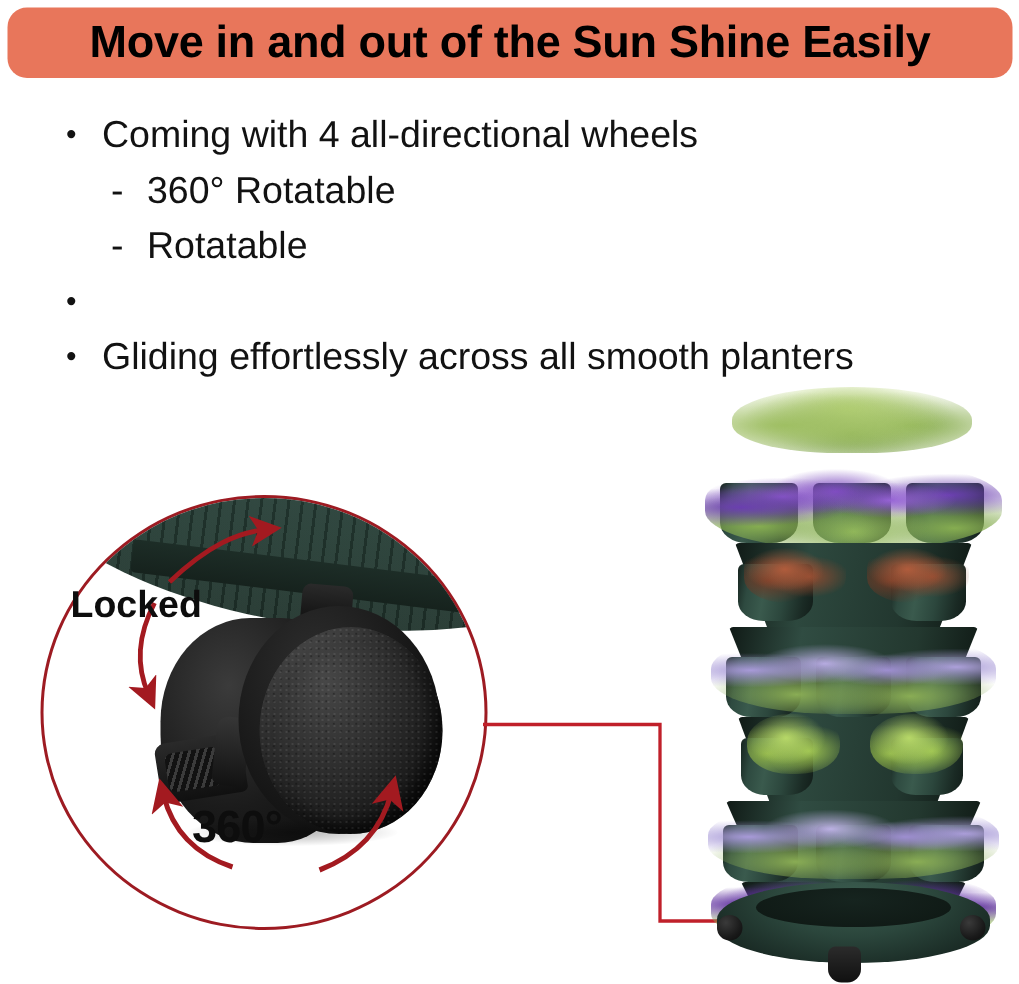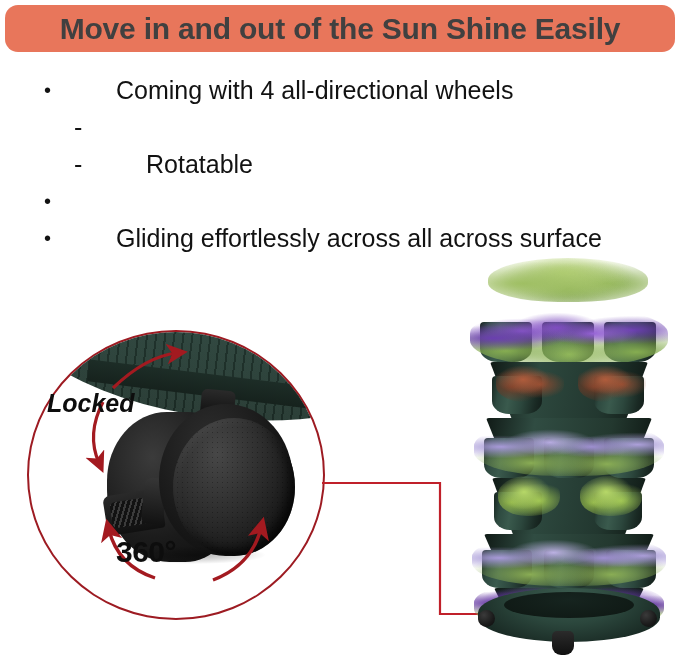--- a/index.html
+++ b/index.html
@@ -12,42 +12,42 @@
   #stage{position:absolute;left:0;top:0;width:679px;height:656px;background:#fff;}
 
   
   #header-banner{
     position:absolute;left:5px;top:5px;width:670px;height:47px;
     background:#e8765b;border-radius:13px;
     display:flex;align-items:center;justify-content:center;
     box-sizing:border-box;
   }
   #header-title{
-    color:#404040;font-weight:bold;font-size:30px;line-height:30px;
+    color:#000000;font-weight:bold;font-size:30px;line-height:30px;
     letter-spacing:-0.2px;white-space:nowrap;
     font-family:"Liberation Sans","DejaVu Sans",sans-serif;
   }
 
   
   #feature-list{
     position:absolute;left:44px;top:72px;width:630px;
   }
   .feat-row{
     display:flex;align-items:flex-start;
     font-size:25px;line-height:37px;color:#121212;
     white-space:nowrap;
   }
   .feat-row.level-1{padding-left:0px;}
   .feat-row.level-2{padding-left:30px;}
   .feat-marker{
     width:24px;flex:0 0 24px;text-align:left;
     font-size:25px;line-height:37px;color:#121212;
   }
   .feat-row.level-1 .feat-marker{font-size:20px;}
-  .feat-text{flex:0 1 auto;margin-left:48px;}
+  .feat-text{flex:0 1 auto;}
 
   
   #callout-circle{
     position:absolute;left:27px;top:330px;width:298px;height:290px;
     border:2px solid #9d1b22;border-radius:50%;
     box-sizing:border-box;overflow:hidden;background:#ffffff;
   }
   
   #callout-rim{
     position:absolute;left:-40px;top:-150px;width:470px;height:236px;
@@ -119,24 +119,23 @@
     position:absolute;left:96px;top:214px;width:140px;height:18px;
     background:radial-gradient(ellipse at center, rgba(0,0,0,.30) 0%, rgba(0,0,0,0) 72%);
     border-radius:50%;
   }
 
   
   #label-locked{
     position:absolute;left:47px;top:390px;
     font-size:25px;font-weight:bold;color:#0d0d0d;line-height:26px;
     white-space:nowrap;
-    font-style:italic;
   }
   #label-360{
-    position:absolute;left:116px;top:536px;
+    position:absolute;left:128px;top:536px;
     font-size:30px;font-weight:bold;color:#0d0d0d;line-height:32px;
     white-space:nowrap;letter-spacing:-0.5px;
   }
   .callout-arrow{position:absolute;pointer-events:none;}
 
   
   #connector{position:absolute;left:300px;top:455px;pointer-events:none;}
   #connector-dot{
     position:absolute;left:484px;top:606px;width:16px;height:16px;
     background:#d81f24;border-radius:50%;
@@ -192,34 +191,35 @@
 
   <div id="feature-list">
 
     <div class="feat-row level-1">
       <span class="feat-marker">•</span>
       <span class="feat-text">Coming with 4 all-directional wheels</span>
     </div>
 
     <div class="feat-row level-2">
       <span class="feat-marker">-</span>
+      <span class="feat-text">360° Rotatable</span>
     </div>
 
     <div class="feat-row level-2">
       <span class="feat-marker">-</span>
       <span class="feat-text">Rotatable</span>
     </div>
 
     <div class="feat-row level-1">
       <span class="feat-marker">•</span>
     </div>
 
     <div class="feat-row level-1">
       <span class="feat-marker">•</span>
-      <span class="feat-text">Gliding effortlessly across all across surface</span>
+      <span class="feat-text">Gliding effortlessly across all smooth planters</span>
     </div>
 
   </div>
 
   <div id="callout-circle">
     <div id="callout-rim"></div>
     <div id="callout-rim-lip"></div>
 
     <div id="caster-stem"></div>
 

